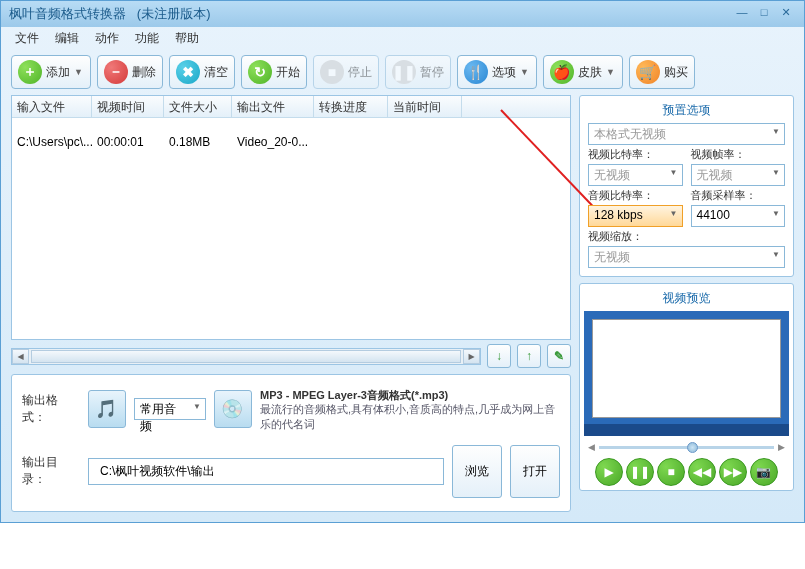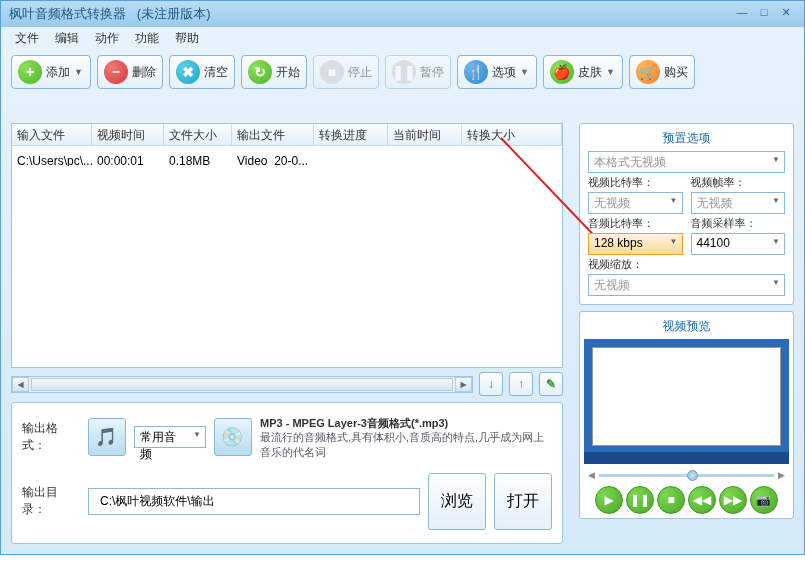--- a/index.html
+++ b/index.html
@@ -13,29 +13,29 @@
 .toolbar { display: flex; align-items: center; padding: 6px 10px; gap: 6px; }
 .tbtn { height: 34px; min-width: 56px; background: linear-gradient(#fefefe, #e4f0f9); border: 1px solid #8ab8d8; border-radius: 4px; display: flex; align-items: center; padding: 0 6px; gap: 4px; cursor: pointer; font-size: 12px; color: #333; }
 .tbtn.disabled { opacity: 0.5; }
 .tbtn .ico { width: 24px; height: 24px; border-radius: 50%; display: flex; align-items: center; justify-content: center; color: #fff; font-size: 14px; font-weight: bold; }
 .ico.green { background: radial-gradient(circle at 30% 30%, #8ee05a, #4fb428); }
 .ico.red { background: radial-gradient(circle at 30% 30%, #f07878, #d43a3a); }
 .ico.blue { background: radial-gradient(circle at 30% 30%, #6ab8f0, #2a88d4); }
 .ico.cyan { background: radial-gradient(circle at 30% 30%, #5ad0e8, #1aa8c8); }
 .ico.orange { background: radial-gradient(circle at 30% 30%, #ffb858, #f08428); }
 .dropdown-arrow { width: 10px; font-size: 9px; color: #666; }
-.main { display: flex; padding: 0 10px 10px 10px; gap: 16px; margin-top: 28px; }
+.main { display: flex; padding: 0 10px 10px 10px; gap: 8px; }
 .left-col { flex: 1; display: flex; flex-direction: column; gap: 6px; }
 .right-col { width: 215px; display: flex; flex-direction: column; gap: 6px; }
 .panel { background: #fff; border: 1px solid #9cc5e4; border-radius: 3px; }
 .table-wrap { height: 245px; background: #fff; border: 1px solid #9cc5e4; }
 .table-header { display: flex; height: 22px; background: linear-gradient(#fafcfe, #e4f0f9); border-bottom: 1px solid #c4dcec; font-size: 12px; }
 .table-header > div { border-right: 1px solid #c4dcec; padding: 3px 5px; color: #333; }
 .table-row { display: flex; height: 20px; font-size: 12px; }
-.table-row > div { padding: 8px 5px; overflow: hidden; white-space: nowrap; }
+.table-row > div { padding: 17px 5px; overflow: hidden; white-space: nowrap; }
 .col-input { width: 80px; }
 .col-vtime { width: 72px; }
 .col-size { width: 68px; }
 .col-output { width: 82px; }
 .col-progress { width: 74px; }
 .col-curtime { width: 74px; }
 .col-convsize { flex: 1; }
 .scrollbar-h { height: 17px; background: #e8f0f6; border: 1px solid #9cc5e4; display: flex; align-items: center; }
 .scrollbar-h .arrow { width: 17px; height: 15px; background: linear-gradient(#f4f8fc, #d4e4f0); border: 1px solid #b4cce0; font-size: 8px; text-align: center; line-height: 13px; color: #666; }
 .scrollbar-h .thumb { height: 13px; background: linear-gradient(#f4f8fc, #d4e4f0); border: 1px solid #b4cce0; margin: 0 2px; }
@@ -43,21 +43,21 @@
 .output-panel { padding: 8px 10px; }
 .form-row { display: flex; align-items: center; gap: 8px; margin: 5px 0; font-size: 12px; }
 .form-row label { width: 58px; color: #333; }
 .select-box { position: relative; background: #fff; border: 1px solid #8ab8d8; height: 22px; padding: 2px 20px 2px 5px; font-size: 12px; }
 .select-box::after { content: '▼'; position: absolute; right: 4px; top: 3px; font-size: 8px; color: #666; }
 .format-icon { width: 38px; height: 38px; background: linear-gradient(#e8f4fc, #b8dcf0); border: 1px solid #8ab8d8; border-radius: 3px; display: flex; align-items: center; justify-content: center; font-size: 18px; }
 .format-desc { font-size: 11px; line-height: 1.3; flex: 1; }
 .format-desc .name { color: #333; font-weight: bold; }
 .format-desc .info { color: #556; }
 .text-input { flex: 1; border: 1px solid #8ab8d8; background: #fff; height: 27px; padding: 2px 11px; font-size: 12px; }
-.btn { padding: 17px 12px; background: linear-gradient(#fefefe, #e4f0f9); border: 1px solid #8ab8d8; border-radius: 3px; font-size: 16px; cursor: pointer; }
+.btn { padding: 17px 12px; background: linear-gradient(#fefefe, #e4f0f9); border: 1px solid #8ab8d8; border-radius: 3px; font-size: 12px; cursor: pointer; }
 .link { color: #1a5aba; text-decoration: underline; font-size: 12px; }
 .preset-panel { padding: 4px 8px 8px 8px; }
 .preset-title { text-align: center; color: #1a6aaa; font-size: 12px; margin: 2px 0 4px; }
 .preset-grid { display: grid; grid-template-columns: 1fr 1fr; gap: 2px 8px; font-size: 12px; }
 .preset-grid .full { grid-column: 1 / 3; }
 .preset-grid label { color: #333; font-size: 11px; }
 .preset-grid .highlighted { border-color: #f0a028; background: linear-gradient(#fff4e0, #ffd898); }
 .preview-panel { padding: 4px; }
 .preview-img { width: 100%; height: 125px; background: #2a6ab8; position: relative; overflow: hidden; }
 .preview-desktop { position: absolute; inset: 8px 8px 18px 8px; background: #fff; border: 1px solid #999; }
@@ -131,21 +131,20 @@
     <div class="left-col">
       <div style="position:relative">
         <div class="table-wrap">
           <div class="table-header">
             <div class="col-input">输入文件</div>
             <div class="col-vtime">视频时间</div>
             <div class="col-size">文件大小</div>
             <div class="col-output">输出文件</div>
             <div class="col-progress">转换进度</div>
             <div class="col-curtime">当前时间</div>
-            <div class="col-convsize">转换大小</div>
           </div>
           <div class="table-row">
             <div class="col-input">C:\Users\pc\...</div>
             <div class="col-vtime">00:00:01</div>
             <div class="col-size">0.18MB</div>
             <div class="col-output">Video_20-0...</div>
             <div class="col-progress"></div>
             <div class="col-curtime"></div>
             <div class="col-convsize"></div>
           </div>

